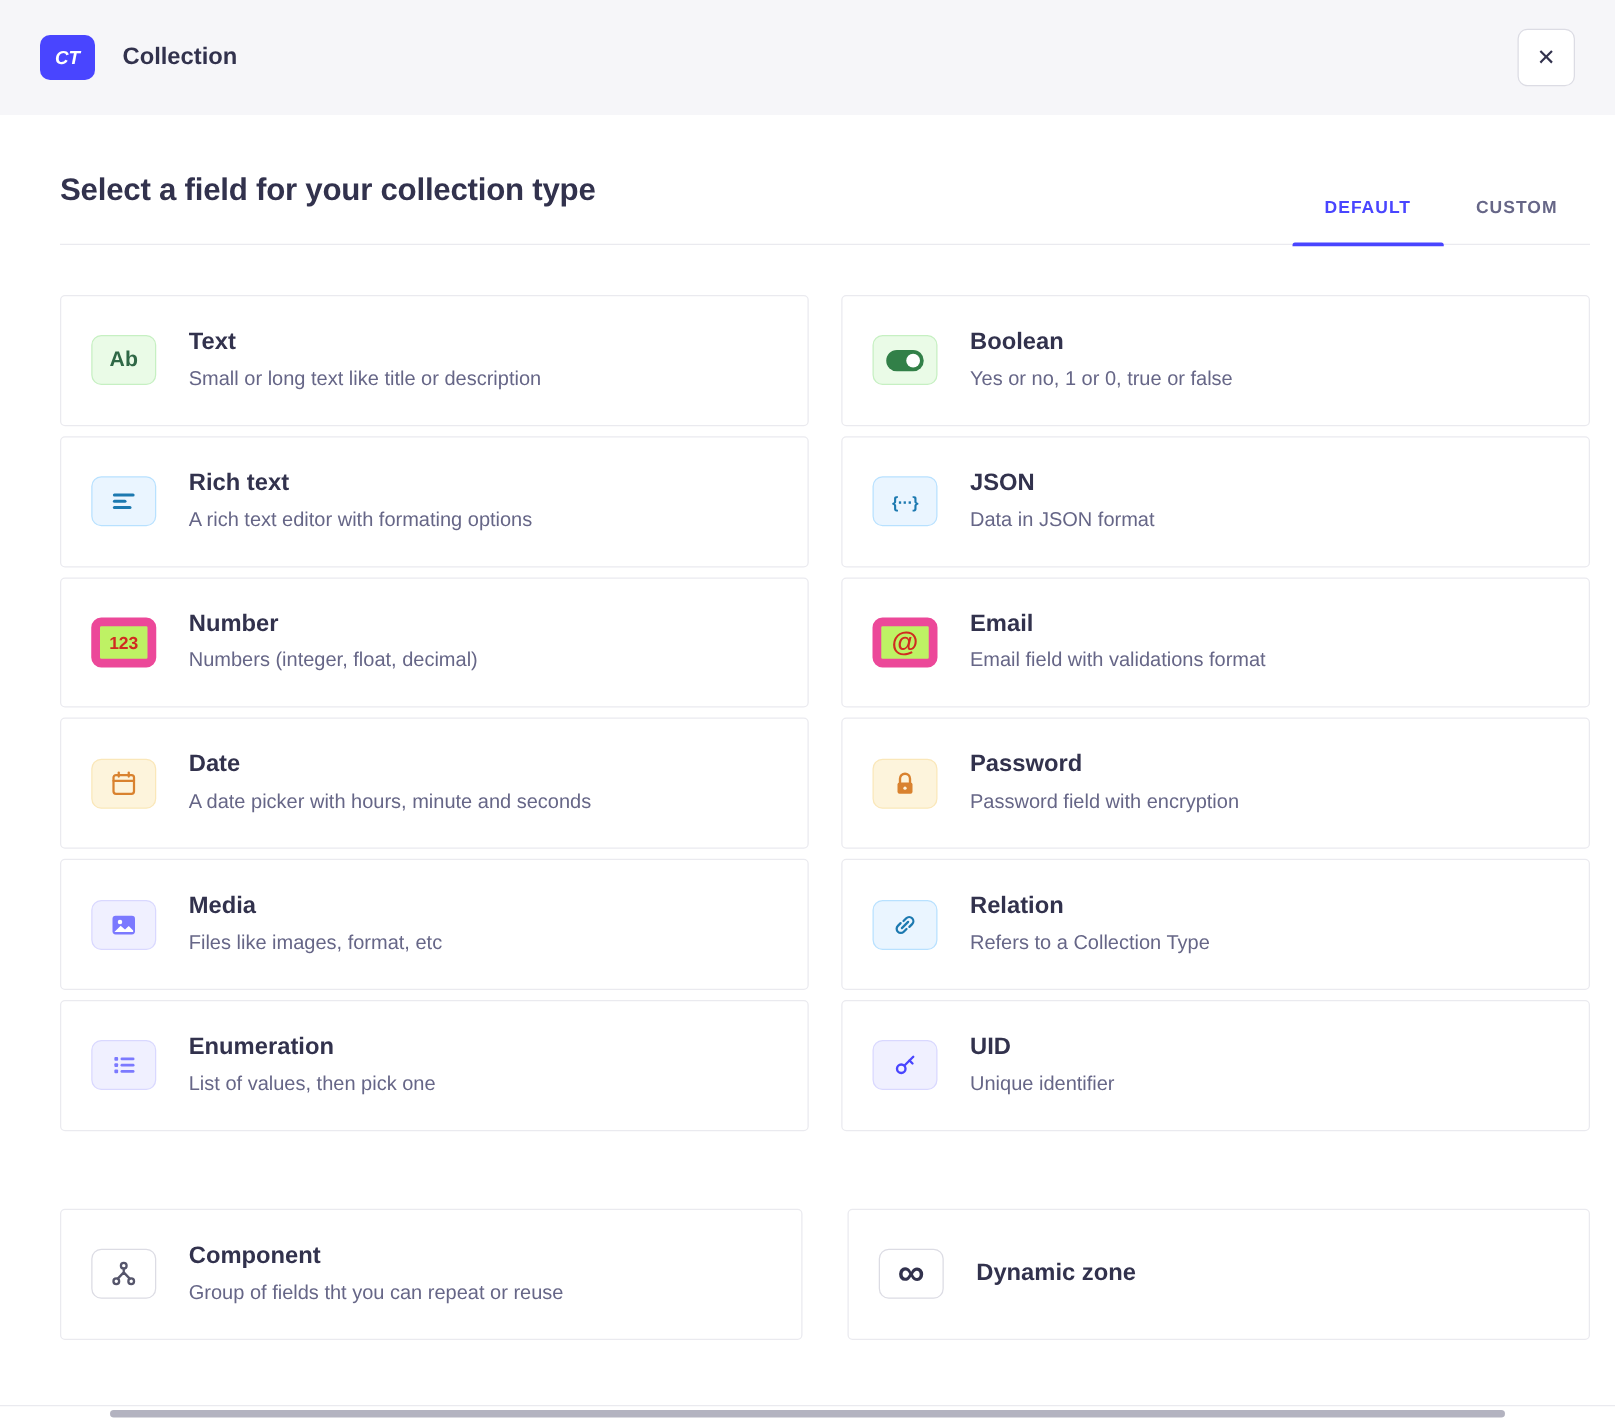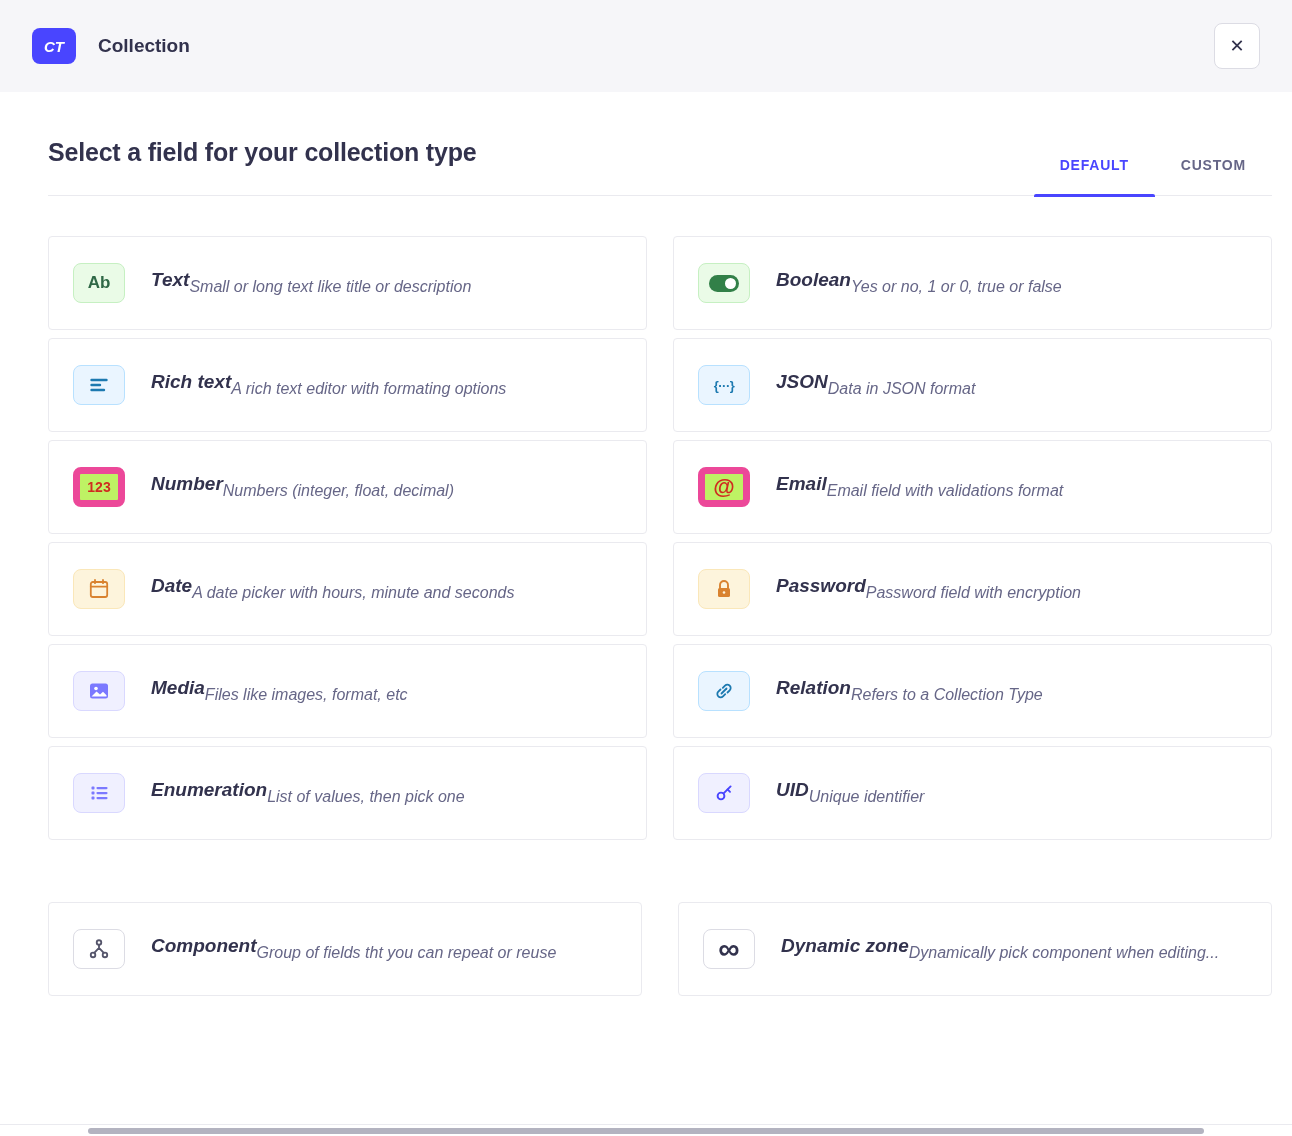--- a/index.html
+++ b/index.html
@@ -146,21 +146,21 @@
   }
   .toggle::after {
     content: "";
     position: absolute;
     top: 3px; right: 3px;
     width: 11px; height: 11px;
     border-radius: 50%;
     background: #ffffff;
   }
 
-  .meta { display: flex; flex-direction: row; font-style: italic; }
+  .meta { display: flex; flex-direction: column; }
   .card-title { font-size: 19px; font-weight: 700; color: #32324d; line-height: 1.2; }
   .card-desc  { font-size: 16px; color: #666687; margin-top: 8px; line-height: 1.25; }
 
   
   .bottom-bar {
     position: absolute;
     left: 0; right: 0; bottom: 0;
     height: 12px;
     border-top: 1px solid #eaeaef;
     background: #ffffff;
@@ -377,21 +377,20 @@
           <div class="card-desc">Group of fields tht you can repeat or reuse</div>
         </div>
       </div>
 
       <div class="card">
         <div class="icon t-neutral">
           <span class="g-inf">∞</span>
         </div>
         <div class="meta">
           <div class="card-title">Dynamic zone</div>
-          <div class="card-desc">Dynamically pick component when editing...</div>
         </div>
       </div>
 
     </div>
 
   </div>
 
   <div class="bottom-bar">
     <div class="scroll-thumb"></div>
   </div>

